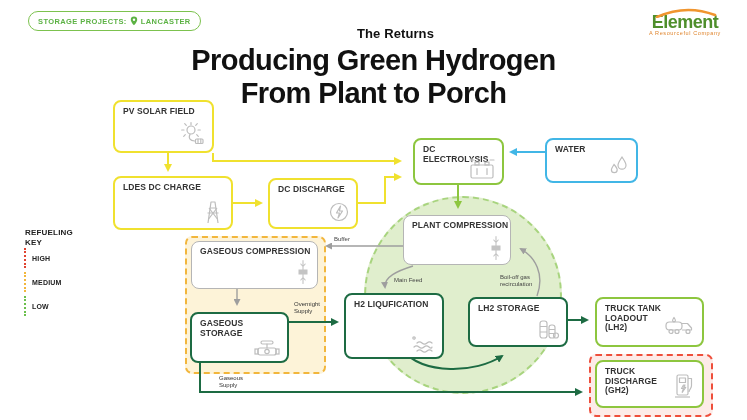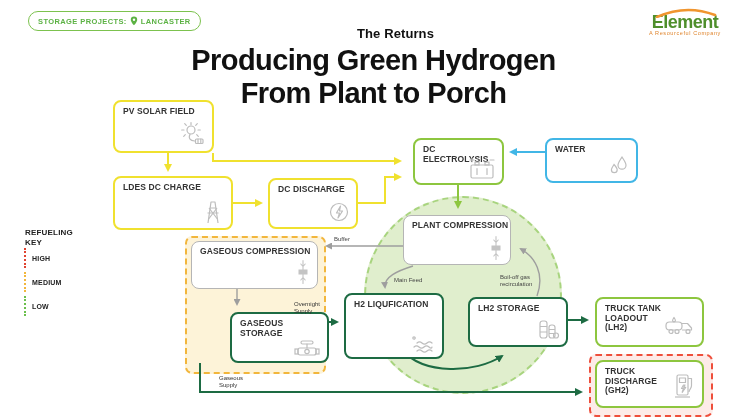--- a/index.html
+++ b/index.html
@@ -206,21 +206,21 @@
   <div class="node b-gray" style="left:191px;top:241px;width:127px;height:48px;">
     <span class="lbl">GASEOUS COMPRESSION</span>
     <span class="ico">
       <svg width="18" height="26" viewBox="0 0 18 26" stroke="#c4c4c4" stroke-width="1.1" fill="none" stroke-linecap="round">
         <path d="M9,1.5 V24.5 M6.8,5 L9,7.5 L11.2,5 M6.8,21 L9,18.5 L11.2,21"></path>
         <rect x="4.5" y="10.5" width="9" height="5" fill="#c4c4c4" stroke="none"></rect>
       </svg>
     </span>
   </div>
 
-  <div class="node b-dgreen" style="left:190px;top:312px;width:99px;height:51px;margin-left:40px;">
+  <div class="node b-dgreen" style="left:190px;top:312px;width:99px;height:51px;">
     <span class="lbl">GASEOUS STORAGE</span>
     <span class="ico">
       <svg width="30" height="22" viewBox="0 0 30 22" stroke="#bdbdbd" stroke-width="1.2" fill="none" stroke-linecap="round">
         <rect x="9" y="5" width="12" height="3" rx="1.5"></rect>
         <path d="M15,8 v4"></path>
         <rect x="6" y="12" width="18" height="7" rx="2"></rect>
         <rect x="3" y="13" width="3" height="5"></rect>
         <rect x="24" y="13" width="3" height="5"></rect>
         <circle cx="15" cy="15.5" r="2.2"></circle>
       </svg>

